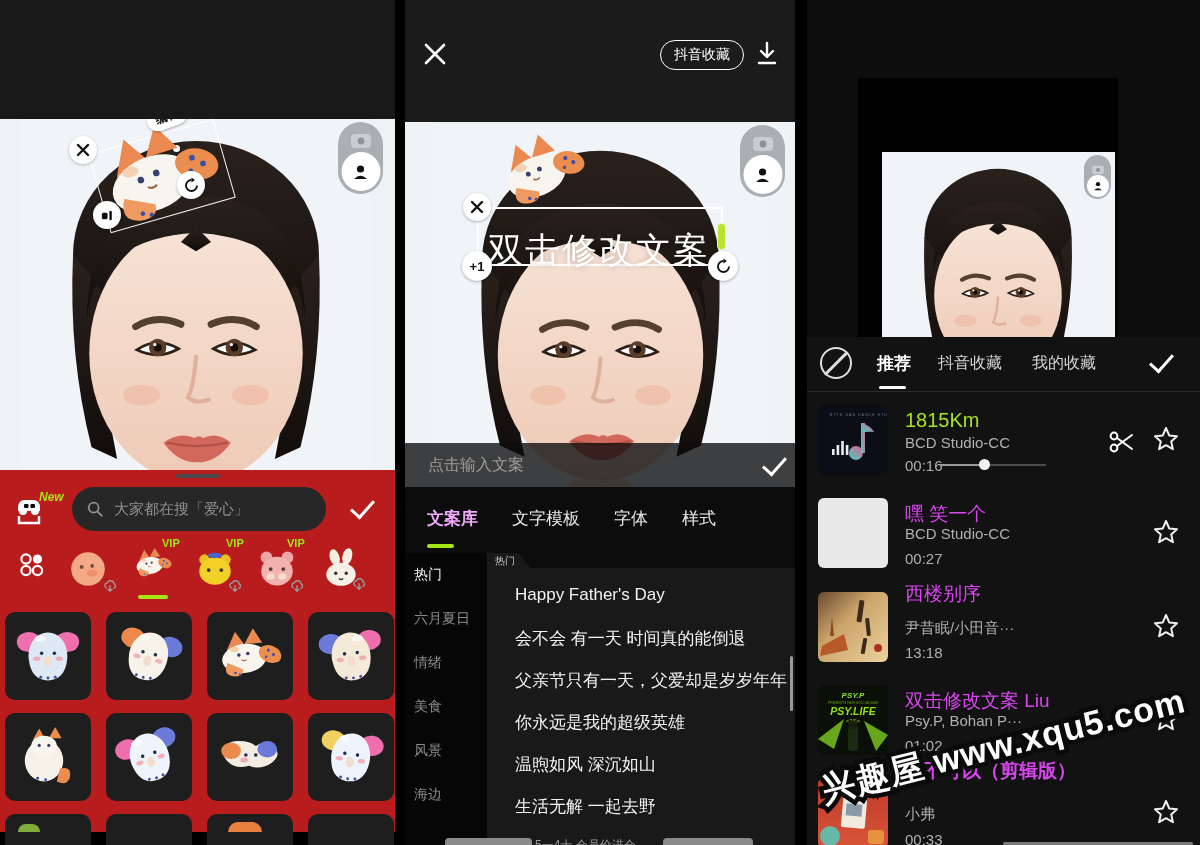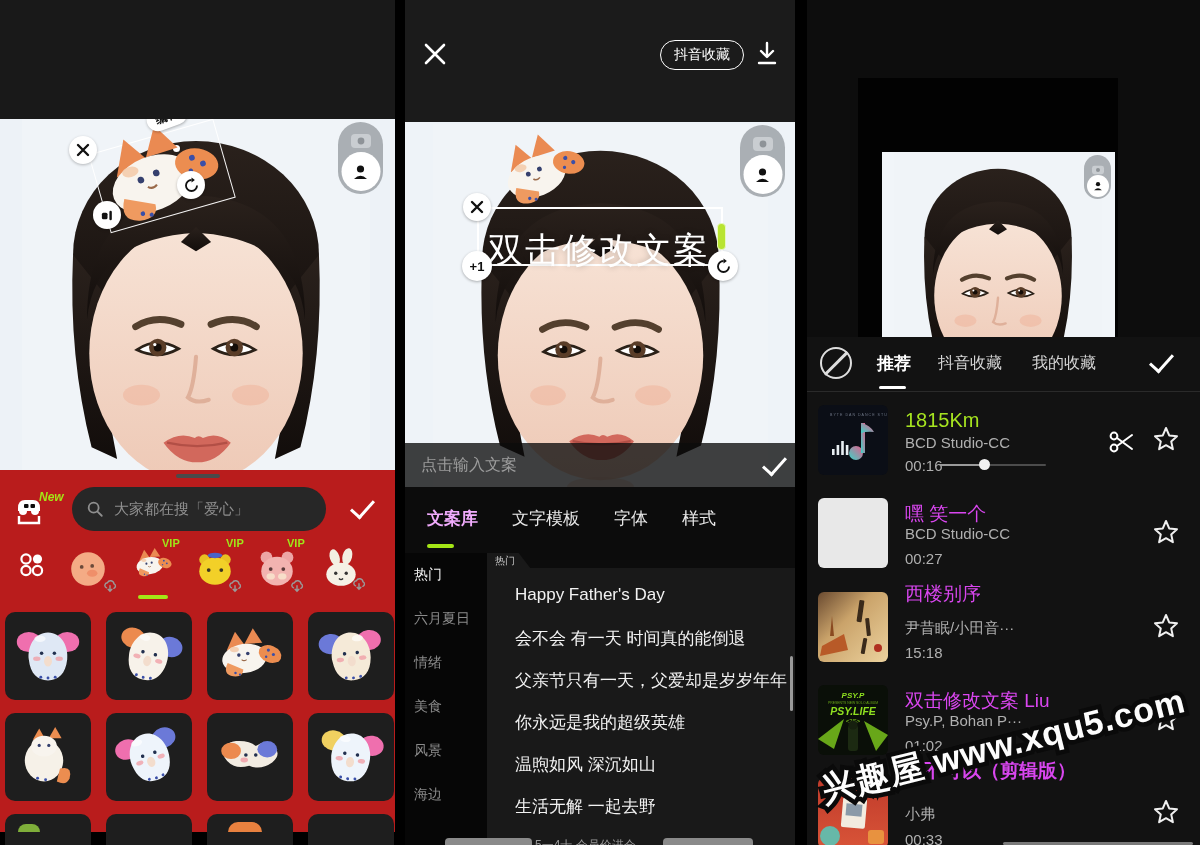--- a/index.html
+++ b/index.html
@@ -35,21 +35,21 @@
   .tile{width:86px;height:88px;border-radius:10px;background:#1e1e1e;display:flex;align-items:center;justify-content:center;overflow:hidden;}
 
   
   .mp-topbar{left:405px;top:0;width:390px;height:122px;background:#1b1b1b;}
   .pill-btn{border:1.5px solid #fff;border-radius:16px;color:#fff;font-size:14px;padding:5px 13px;background:transparent;}
   .mp-photo{left:405px;top:122px;width:390px;height:365px;background:#eef3f8;overflow:hidden;}
   .ovl-box{border:2px solid #fff;}
   .ovl-text{color:#fff;font-size:35px;font-weight:500;letter-spacing:2px;text-shadow:0 0 6px rgba(0,0,0,.25);white-space:nowrap;margin-top:12px;}
   .cursor-pill{width:9px;height:27px;background:#b8e431;border:1px solid #e8f8c0;border-radius:4px;}
   .mini-circle{background:#fff;border-radius:50%;display:flex;align-items:center;justify-content:center;font-weight:bold;color:#111;box-shadow:0 1px 3px rgba(0,0,0,.3);}
-  .mp-inputbar{left:405px;top:443px;width:390px;height:44px;background:rgba(12,12,12,.78);display:flex;align-items:center;padding:0 16px;}
+  .mp-inputbar{left:405px;top:443px;width:390px;height:44px;background:rgba(12,12,12,.78);display:flex;align-items:center;padding:0 23px;}
   .mp-inputbar .ph{color:#9c9c9c;font-size:16px;}
   .mp-bottom{left:405px;top:487px;width:390px;height:358px;background:#0c0c0c;overflow:hidden;}
   .mp-tabs{position:absolute;left:22px;top:20px;display:flex;gap:34px;font-size:17px;color:#e8e8e8;}
   .mp-tabs .active{color:#f0abfc;font-weight:bold;}
   .mp-tab-underline{position:absolute;left:22px;top:57px;width:27px;height:4px;border-radius:2px;background:#a4e616;}
   .mp-sidebar{position:absolute;left:0;top:66px;width:82px;bottom:0;background:#060606;}
   .mp-side-item{padding:13px 0 13px 9px;font-size:14px;color:#8a8a8a;}
   .mp-side-item.active{color:#f2f2f2;}
   .mp-content{position:absolute;left:82px;top:81px;right:0;bottom:0;background:#191919;}
   .hot-tag{position:absolute;left:82px;top:66px;width:44px;height:16px;background:#191919;color:#c8c8c8;font-size:10px;padding-left:8px;line-height:16px;clip-path:polygon(0 0,72% 0,100% 100%,0 100%);}
@@ -714,21 +714,21 @@
           <rect width="70" height="70" fill="url(#pt)"></rect>
           <rect x="40" y="8" width="5" height="22" rx="1" fill="#3a2a1a" transform="rotate(8 42 19)"></rect>
           <rect x="48" y="26" width="4" height="18" rx="1" fill="#3a2a1a" transform="rotate(-6 50 35)"></rect>
           <rect x="44" y="46" width="4" height="16" rx="1" fill="#3a2a1a" transform="rotate(10 46 54)"></rect>
           <path d="M4,54 L26,42 L30,58 L2,64 Z" fill="#b85a28"></path>
           <path d="M12,44 L14,24 L16,44 Z" fill="#8a4a20"></path>
           <circle cx="60" cy="56" r="4" fill="#b03020"></circle>
         </svg></div>
     <div class="song-title" style="top:244px;">西楼别序</div>
     <div class="song-artist" style="top:282px;">尹昔眠/小田音···</div>
-    <div class="song-time" style="top:307px;">15:18</div>
+    <div class="song-time" style="top:307px;">13:18</div>
     <span class="ic abs song-star" style="top:275px;">
         <svg width="28" height="28" viewBox="0 0 28 28">
           <path d="M14,3 L17.2,10.4 L25,11.2 L19.2,16.4 L20.9,24.2 L14,20.2 L7.1,24.2 L8.8,16.4 L3,11.2 L10.8,10.4 Z" stroke="#f0f0f0" stroke-width="2" fill="none" stroke-linejoin="round"></path>
         </svg>
       </span>
 
     <div class="song-art art4" style="top:348px;"><svg viewBox="0 0 70 70" width="70" height="70">
           <rect width="70" height="70" fill="#0a0f08"></rect>
           <polygon points="0,54 26,34 16,64" fill="#79c21c" opacity=".85"></polygon>
           <polygon points="70,50 46,36 58,66" fill="#79c21c" opacity=".85"></polygon>

